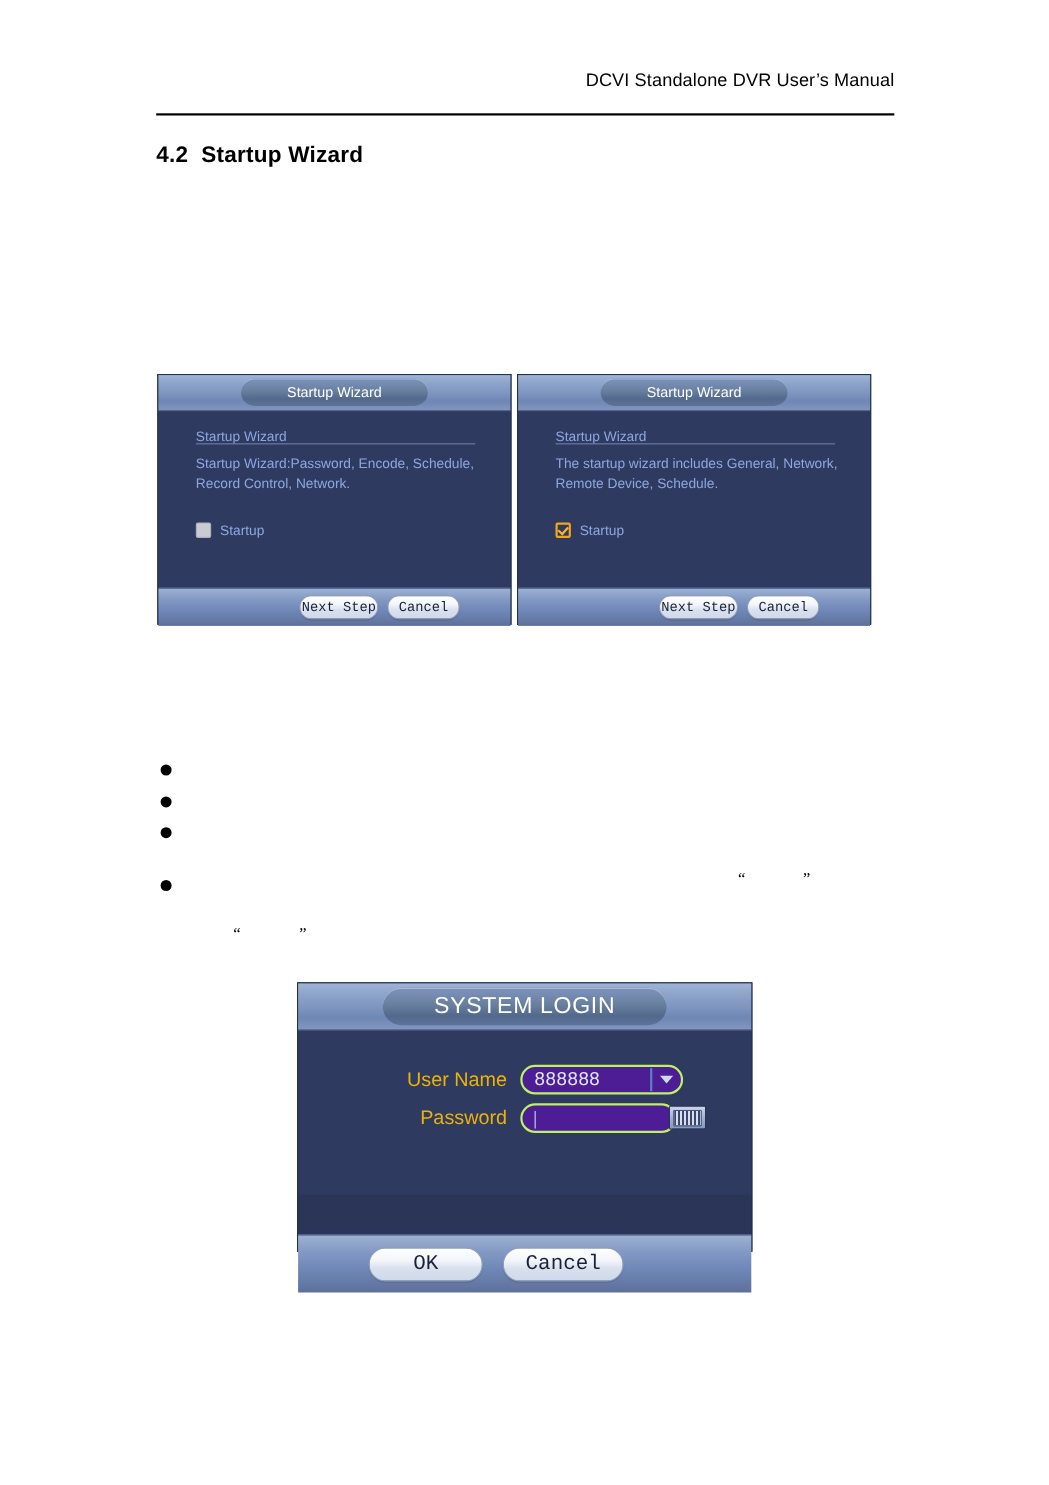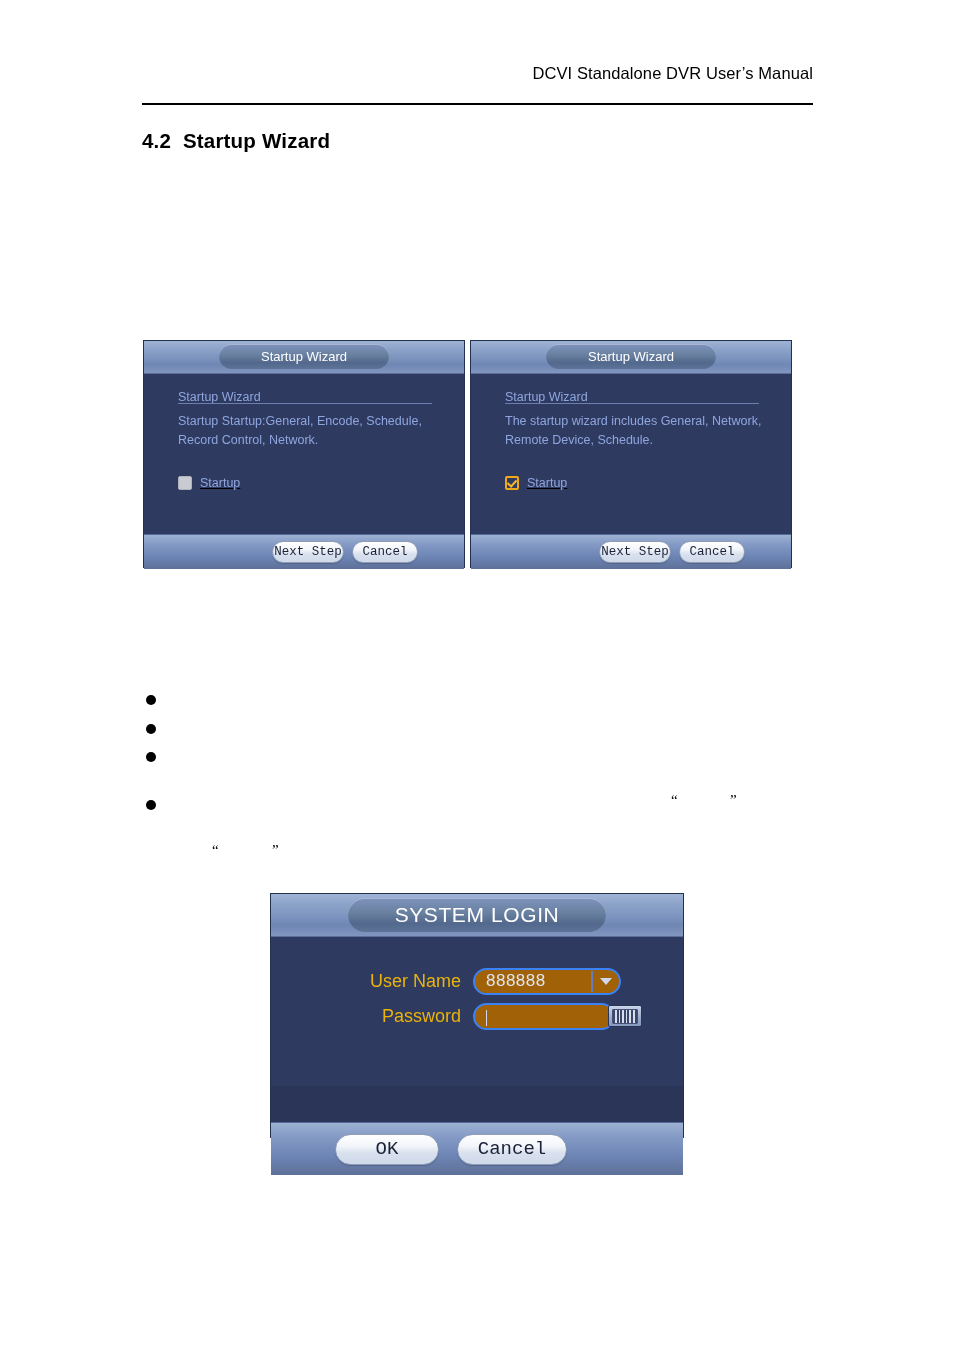--- a/index.html
+++ b/index.html
@@ -139,23 +139,22 @@
     font-size: 12.5px;
     line-height: 19px;
     color: #8ea6de;
   }
   .wiz-check-row {
     position: absolute;
     left: 34px;
     top: 100px;
     height: 16px;
     display: flex;
-    align-items: flex-end;
+    align-items: center;
     gap: 8px;
-    text-decoration: underline;
   }
   .wiz-checkbox {
     box-sizing: border-box;
     width: 14px;
     height: 14px;
     border-radius: 2px;
   }
   .wiz-checkbox.unchecked {
     background: #c9cbd2;
     border: 1px solid #aeb2bd;
@@ -226,22 +225,22 @@
   }
   #row-username .login-label { width: 112px; }
   #row-password .login-label { width: 112px; }
 
   .login-field {
     box-sizing: border-box;
     position: relative;
     margin-left: 12px;
     height: 27px;
     border-radius: 14px;
-    border: 2px solid #3b82f6;
-    background: #a16207;
+    border: 2px solid #bef264;
+    background: #4c1d95;
     display: flex;
     align-items: center;
   }
   #field-username { width: 148px; }
   #field-password { width: 142px; }
 
   .login-value {
     font-size: 17px;
     color: #dfe6f5;
     padding-left: 11px;
@@ -345,21 +344,21 @@
 <div class="dvr-dialog wizard" id="wizard-left">
 
   <div class="dvr-titlebar">
     <div class="dvr-titlepill">Startup Wizard</div>
   </div>
 
   <div class="dvr-body">
     <div class="wiz-grouplabel">Startup Wizard</div>
     <div class="wiz-groupline"></div>
 
-    <div class="wiz-desc">Startup Startup:General, Encode, Schedule, Record Control, Network.</div>
+    <div class="wiz-desc">Startup Wizard:Password, Encode, Schedule, Record Control, Network.</div>
 
     <div class="wiz-check-row">
       <span class="wiz-checkbox unchecked"></span>
       <span class="wiz-check-label">Startup</span>
     </div>
 
   </div>
 
   <div class="dvr-footer">
     <div class="dvr-btn wiz-btn-next">Next Step</div>

